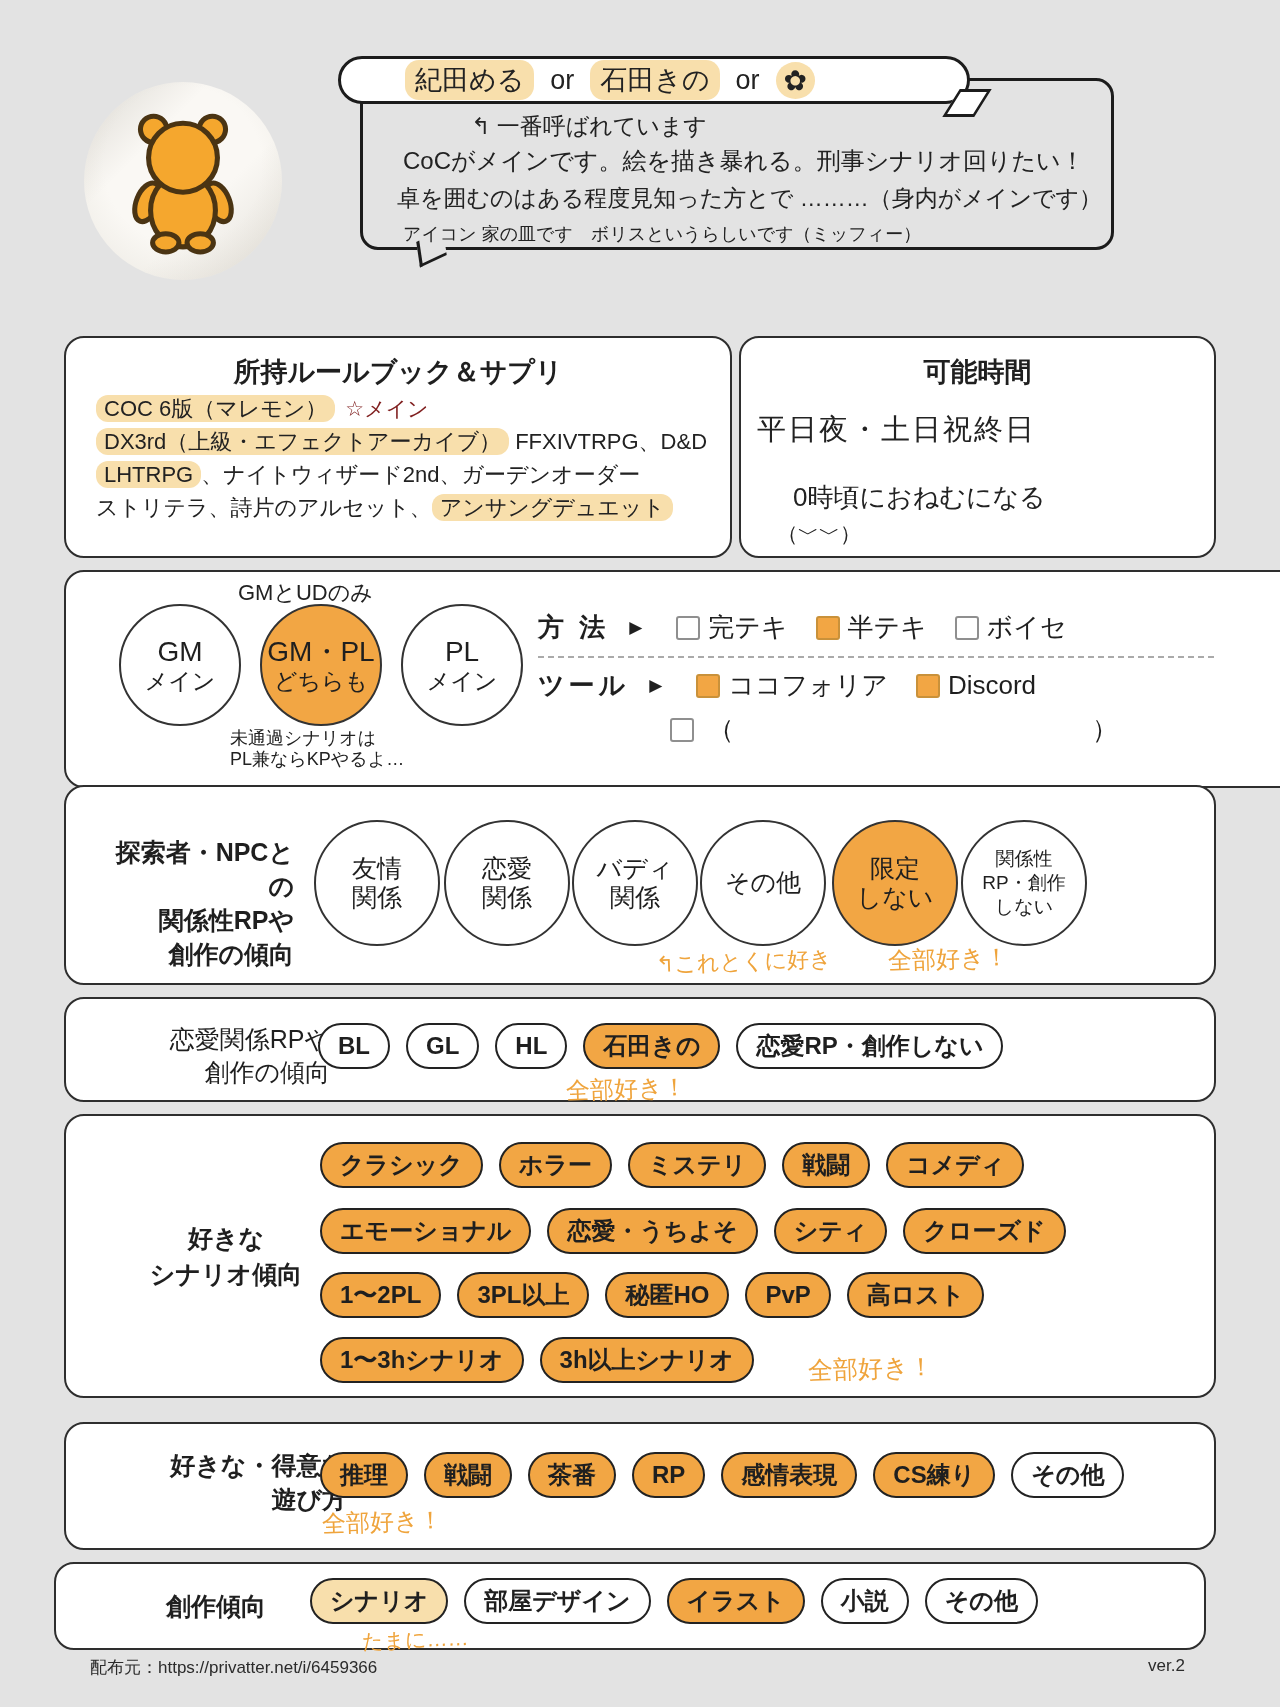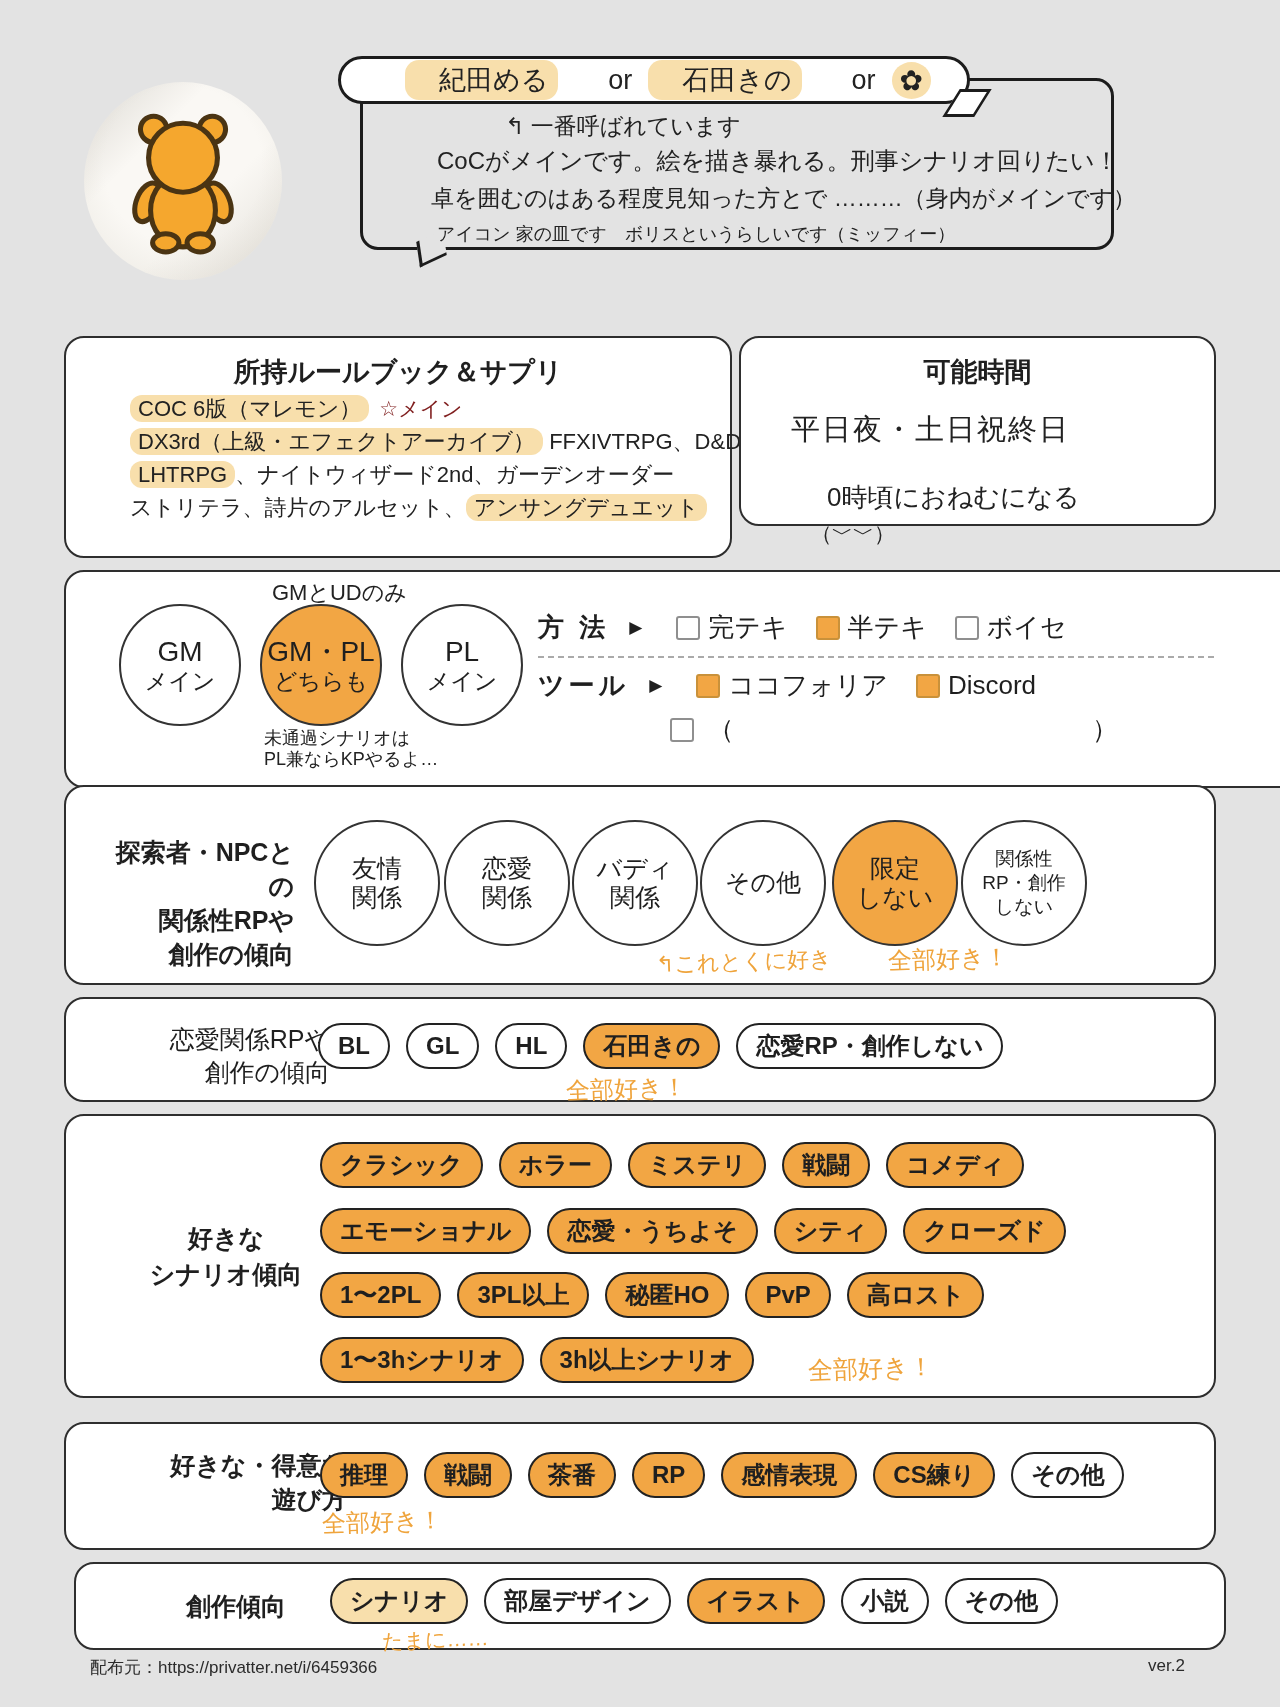--- a/index.html
+++ b/index.html
@@ -14,21 +14,21 @@
     background:radial-gradient(circle at 50% 42%,#faf8f4 52%,#eae7e0 100%);
     display:flex;align-items:center;justify-content:center;}
   .avatar::before{content:"";position:absolute;inset:0;border-radius:50%;
     background:linear-gradient(135deg,rgba(190,186,178,.5) 0%,rgba(255,255,255,0) 32%,rgba(255,255,255,0) 62%,rgba(198,193,183,.45) 100%);}
   .name-pill{position:absolute;left:338px;top:56px;width:632px;height:48px;background:#fff;
     border:3px solid #1c1c1c;border-radius:27px;display:flex;align-items:center;gap:16px;
     padding-left:64px;box-sizing:border-box;font-size:27px;z-index:3;}
   .name-pill::after{content:"";position:absolute;right:-16px;top:30px;width:26px;height:22px;
     background:#fff;border:3px solid #1c1c1c;transform:skewX(-32deg);z-index:-1;}
   .hl{background:#f8dfac;border-radius:14px;padding:2px 10px;}
-  .hw{color:#222;padding-left:34px;}
+  .hw{color:#222;}
   .flower{font-size:28px;border-radius:50%;padding:2px 8px;}
   .bubble-body{position:absolute;left:360px;top:78px;width:748px;height:166px;
     border:3px solid #1c1c1c;border-radius:18px;z-index:1;}
   .bubble-tail{position:absolute;left:55px;bottom:-15px;width:24px;height:24px;background:#e3e3e3;
     border-left:3px solid #1c1c1c;border-bottom:3px solid #1c1c1c;transform:skewY(-18deg) rotate(-8deg);}
   .bb-called{position:absolute;left:108px;top:30px;font-size:23px;}
   .bb-intro1{position:absolute;left:40px;top:64px;font-size:24px;white-space:nowrap;}
   .bb-intro2{position:absolute;left:34px;top:102px;font-size:23px;white-space:nowrap;}
   .bb-icon-note{position:absolute;left:40px;top:141px;font-size:18px;white-space:nowrap;}
   
@@ -120,21 +120,21 @@
   <div class="card" style="left:64px;top:336px;width:668px;height:222px;">
     <div class="card-title">所持ルールブック＆サプリ</div>
     <div class="rb-lines hw">
       <div><span class="rb-hl">COC 6版（マレモン）</span><span class="rb-star">☆メイン</span></div>
       <div><span class="rb-hl">DX3rd（上級・エフェクトアーカイブ）</span> <span>FFXIVTRPG、D&amp;D</span></div>
       <div><span class="rb-hl">LHTRPG</span><span>、ナイトウィザード2nd、ガーデンオーダー</span></div>
       <div><span>ストリテラ、詩片のアルセット、</span><span class="rb-hl">アンサングデュエット</span></div>
     </div>
   </div>
 
-  <div class="card" style="left:739px;top:336px;width:477px;height:190px;">
+  <div class="card" style="left:739px;top:336px;width:477px;height:222px;">
     <div class="card-title">可能時間</div>
     <div class="av1 hw">平日夜・土日祝終日</div>
     <div class="av2 hw">0時頃におねむになる</div>
     <div class="av3 hw">（﹀﹀）</div>
   </div>
 
   <div class="card" style="left:64px;top:570px;width:1244px;height:218px;">
     <div class="gm-note-top hw">GMとUDのみ</div>
     <div class="gmc" style="left:53px;">
       <span class="l1">GM</span>
@@ -282,21 +282,21 @@
       <span class="pill orange">戦闘</span>
       <span class="pill orange">茶番</span>
       <span class="pill orange">RP</span>
       <span class="pill orange">感情表現</span>
       <span class="pill orange">CS練り</span>
       <span class="pill">その他</span>
     </div>
     <div class="note" style="left:256px;top:82px;font-size:24px;">全部好き！</div>
   </div>
 
-  <div class="card" style="left:74px;top:1562px;width:1152px;height:88px;">
+  <div class="card" style="left:54px;top:1562px;width:1152px;height:88px;">
     <div class="cr-label">創作傾向</div>
     <div class="pill-row" style="left:254px;top:14px;">
       <span class="pill pale">シナリオ</span>
       <span class="pill">部屋デザイン</span>
       <span class="pill orange">イラスト</span>
       <span class="pill">小説</span>
       <span class="pill">その他</span>
     </div>
     <div class="note" style="left:306px;top:62px;font-size:21px;">たまに……</div>
   </div>

